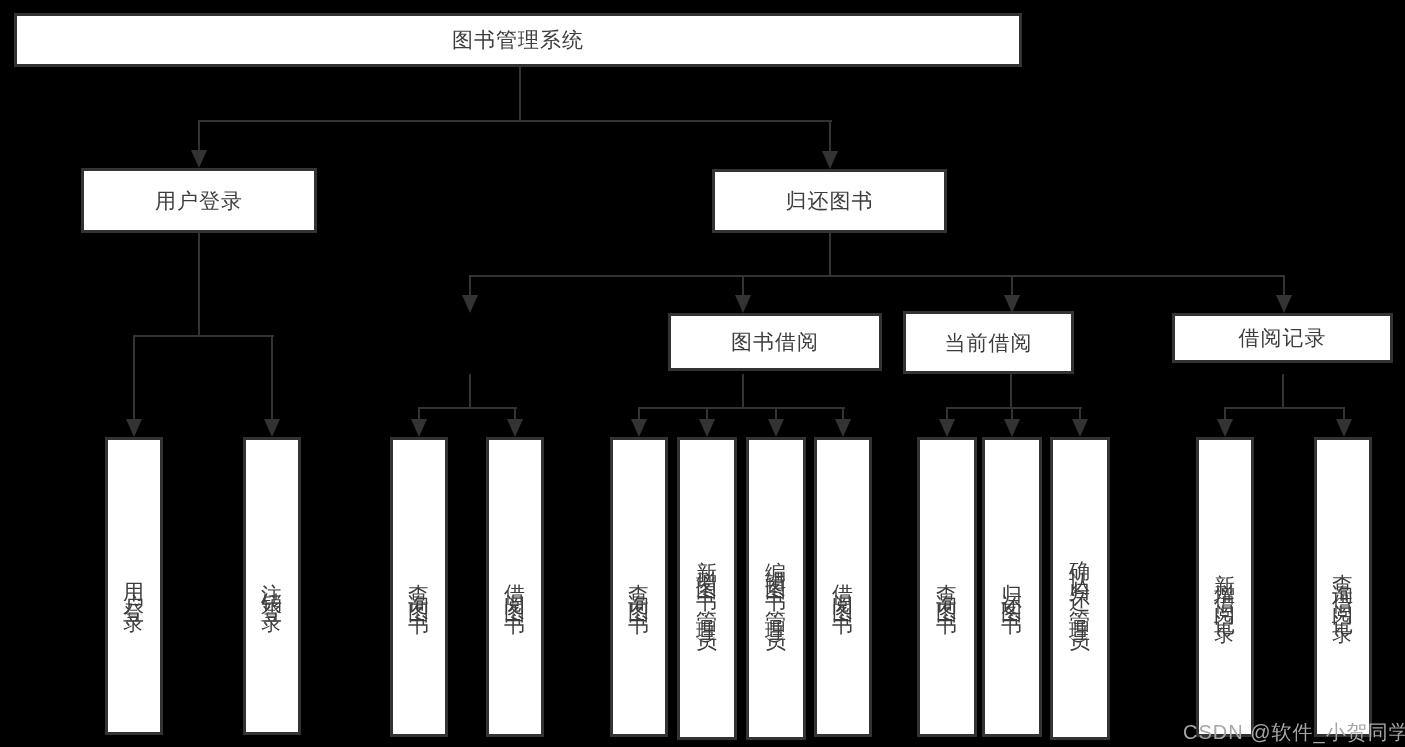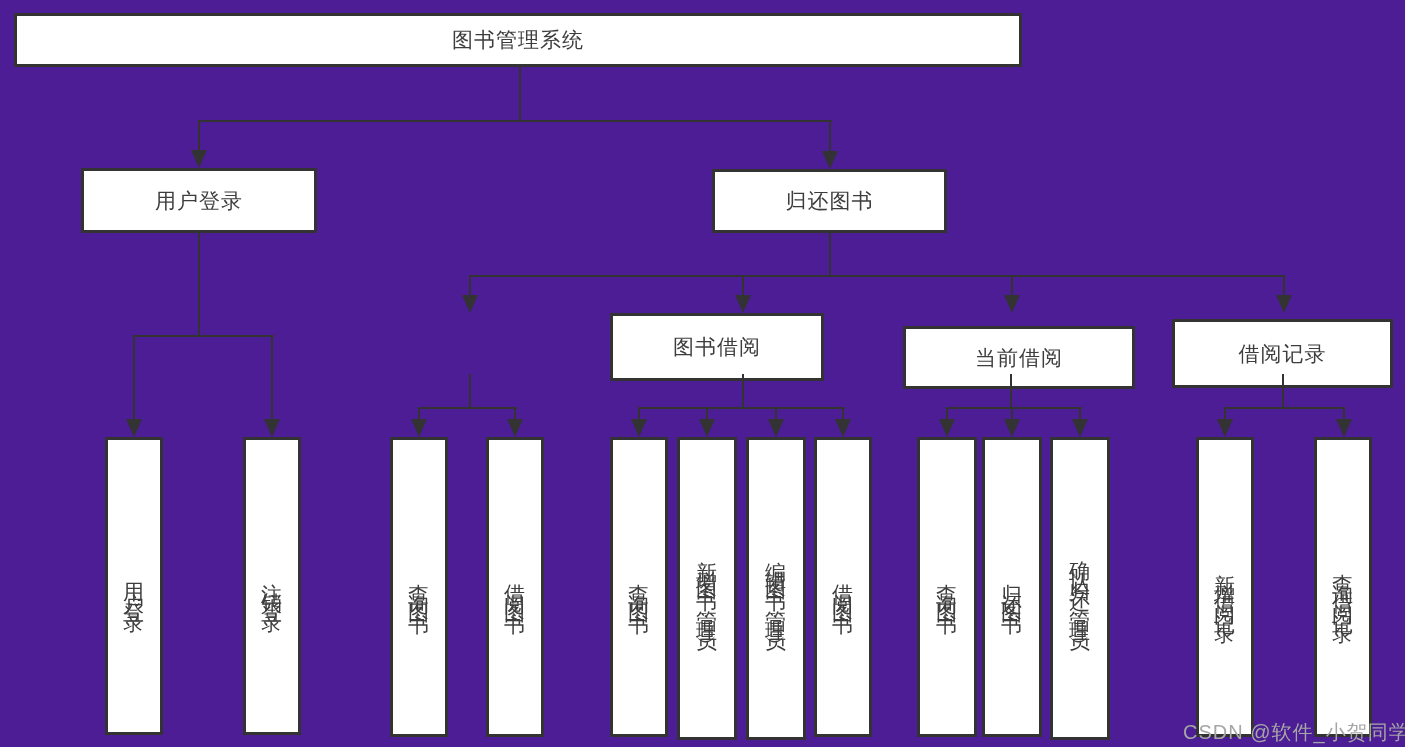--- a/index.html
+++ b/index.html
@@ -2,21 +2,21 @@
 <html><head>
 <meta charset="utf-8">
 <style>
   * { margin: 0; padding: 0; box-sizing: border-box; }
   html, body { background: #ffffff; }
   body { font-family: "Liberation Sans", "DejaVu Sans", sans-serif; }
   .canvas {
     position: relative;
     width: 1405px;
     height: 747px;
-    background: #4c1d95;
+    background: #000000;
     overflow: hidden;
   }
   .node {
     position: absolute;
     border: 3px solid #333333;
     background: #ffffff;
     color: #3d3d3d;
     display: flex;
     align-items: center;
     justify-content: center;
@@ -60,25 +60,25 @@
 
 <div class="canvas">
 
   <div class="node h-node" style="left:14px; top:13px; width:1008px; height:54px;">图书管理系统</div>
 
   <div class="node h-node" style="left:81px; top:168px; width:236px; height:65px;">用户登录</div>
 
   <div class="node h-node" style="left:712px; top:169px; width:235px; height:64px;">归还图书</div>
 
 
-  <div class="node h-node" style="left:610px; top:313px; width:214px; height:68px;text-align:right;">图书借阅</div>
+  <div class="node h-node" style="left:668px; top:313px; width:214px; height:58px;text-align:right;">图书借阅</div>
 
-  <div class="node h-node" style="left:903px; top:326px; width:232px; height:63px;">当前借阅</div>
+  <div class="node h-node" style="left:903px; top:311px; width:171px; height:63px;">当前借阅</div>
 
-  <div class="node h-node" style="left:1172px; top:313px; width:221px; height:69px;margin-top:6px;">借阅记录</div>
+  <div class="node h-node" style="left:1172px; top:313px; width:221px; height:50px;">借阅记录</div>
 
   <div class="node v-node" style="left:105px; top:437px; width:58px; height:298px;">用户登录</div>
   <div class="node v-node" style="left:243px; top:437px; width:58px; height:298px;">注销登录</div>
 
   <div class="node v-node" style="left:390px; top:437px; width:58px; height:300px;">查询图书</div>
   <div class="node v-node" style="left:486px; top:437px; width:58px; height:300px;">借阅图书</div>
 
   <div class="node v-node" style="left:610px; top:437px; width:58px; height:300px;">查询图书</div>
   <div class="node v-node" style="left:677px; top:437px; width:60px; height:303px;">新增图书（管理员）</div>
   <div class="node v-node" style="left:746px; top:437px; width:60px; height:303px;">编辑图书（管理员）</div>

